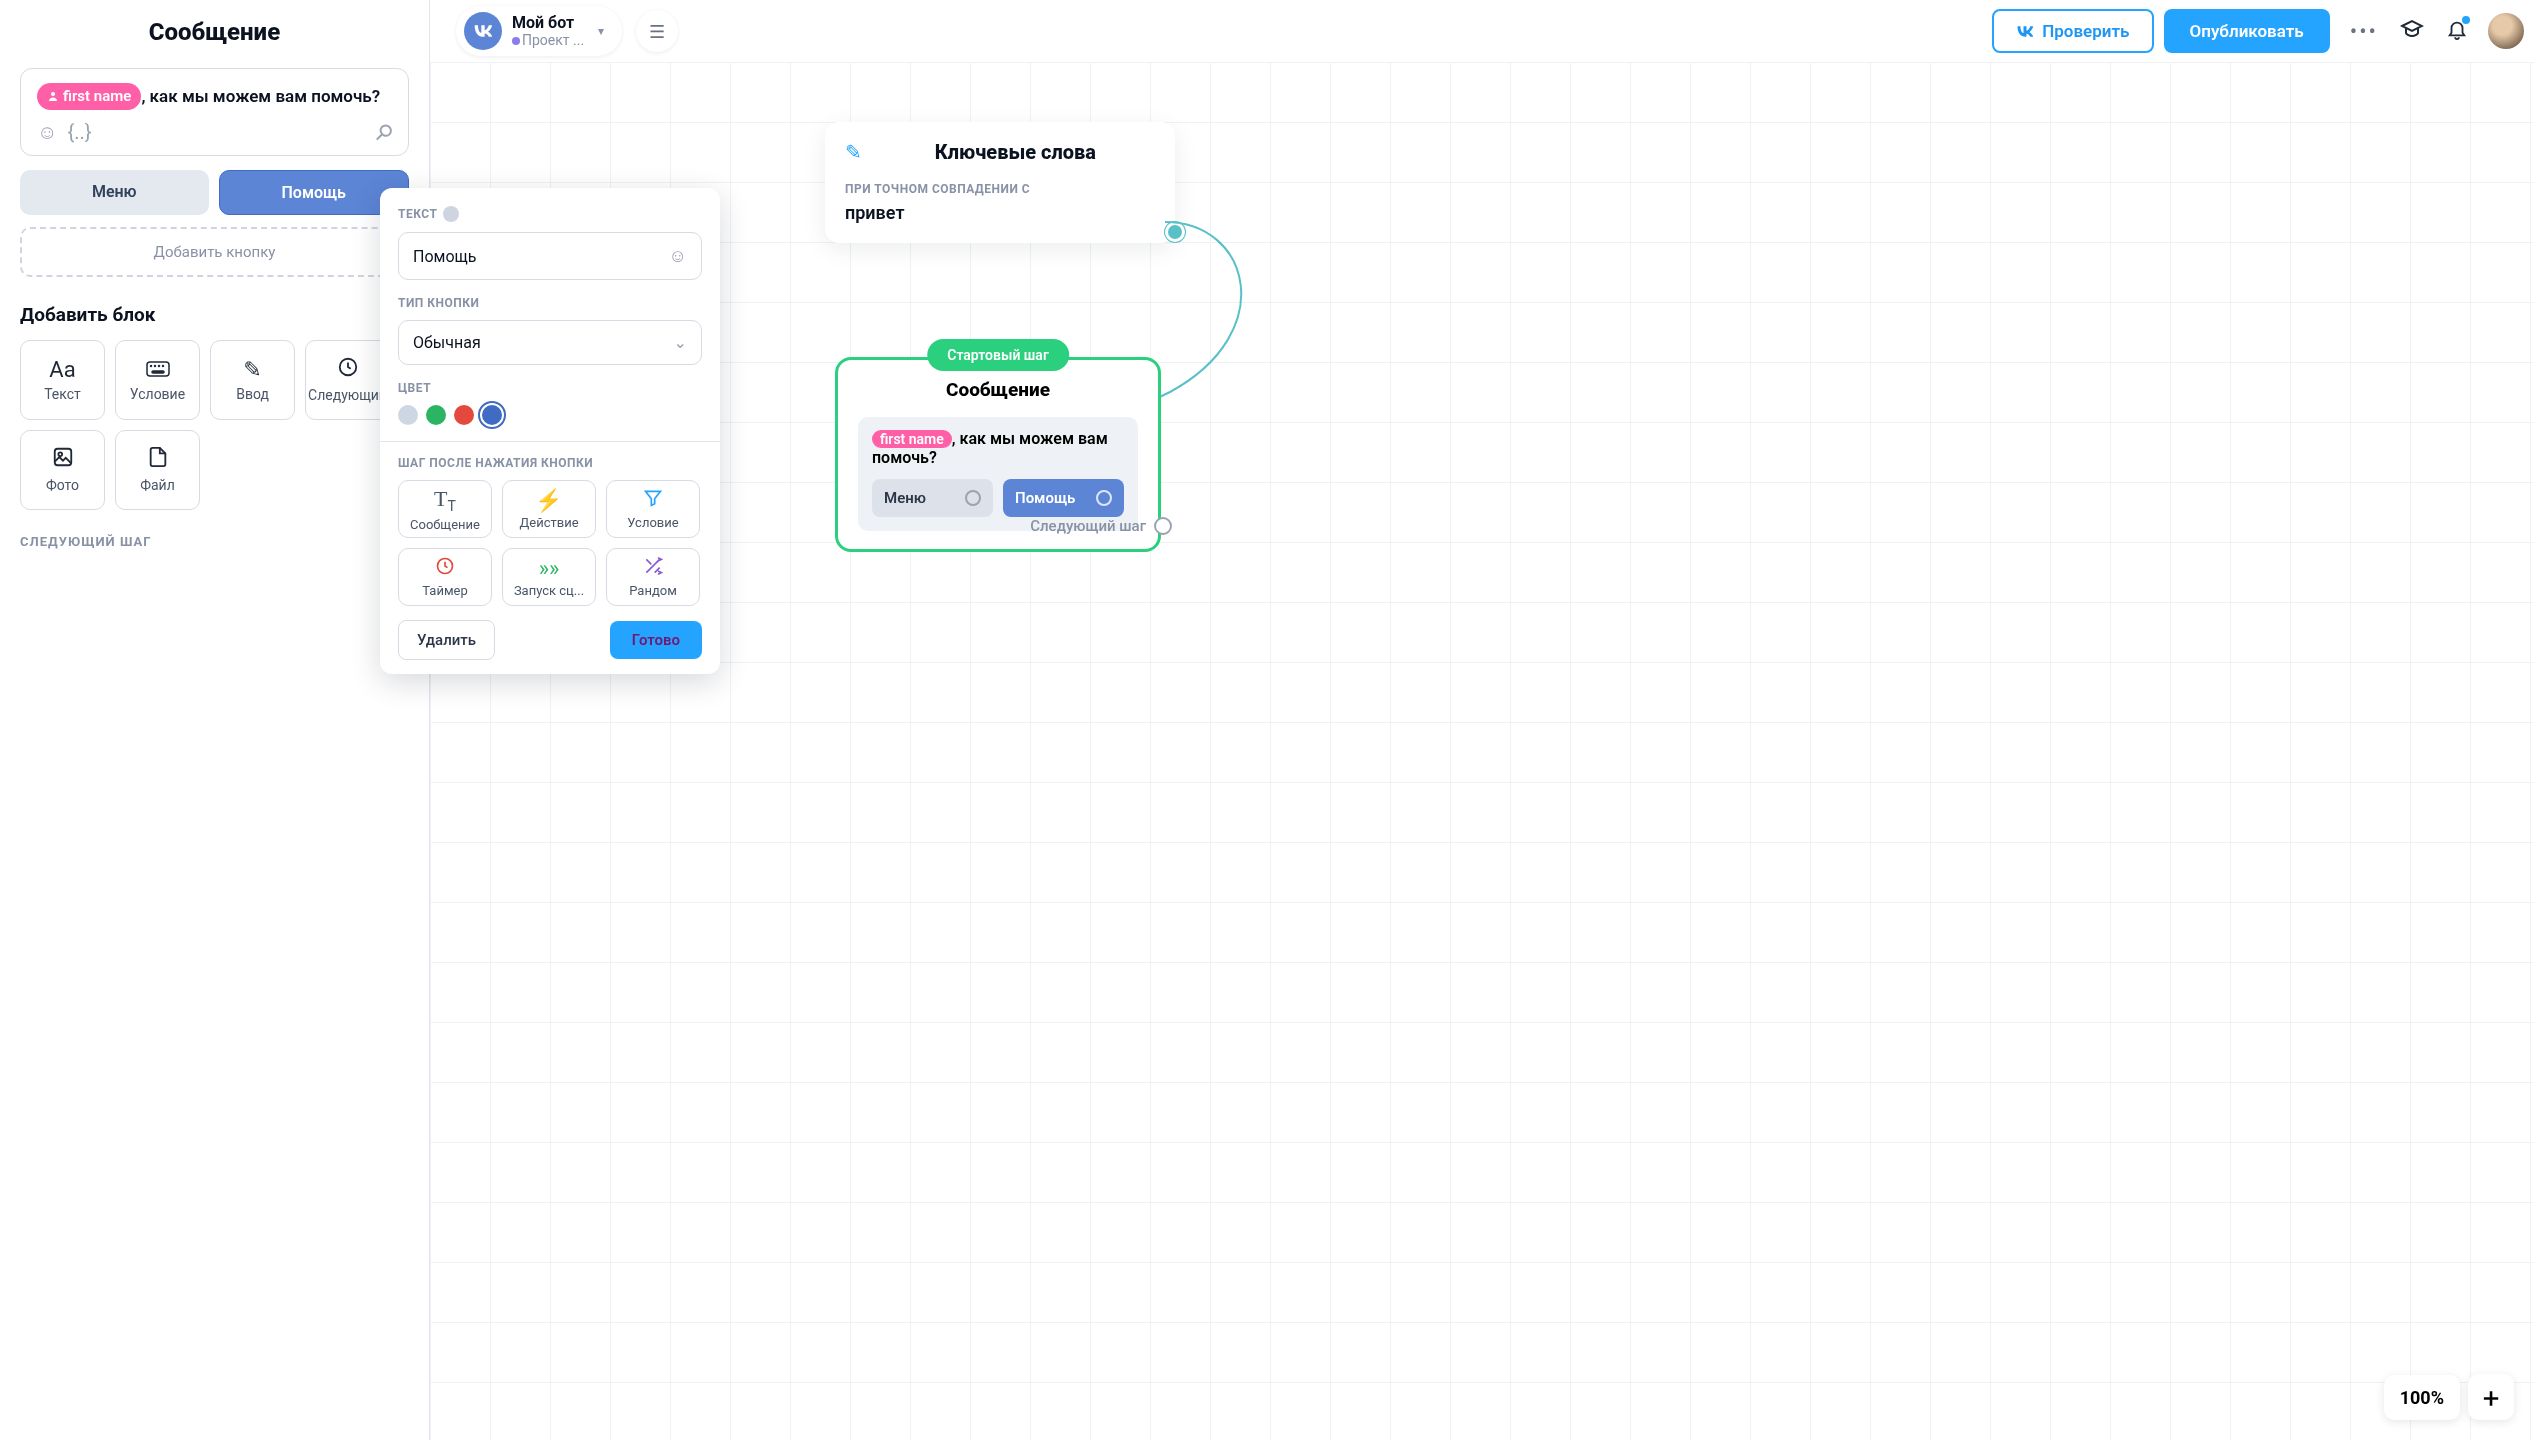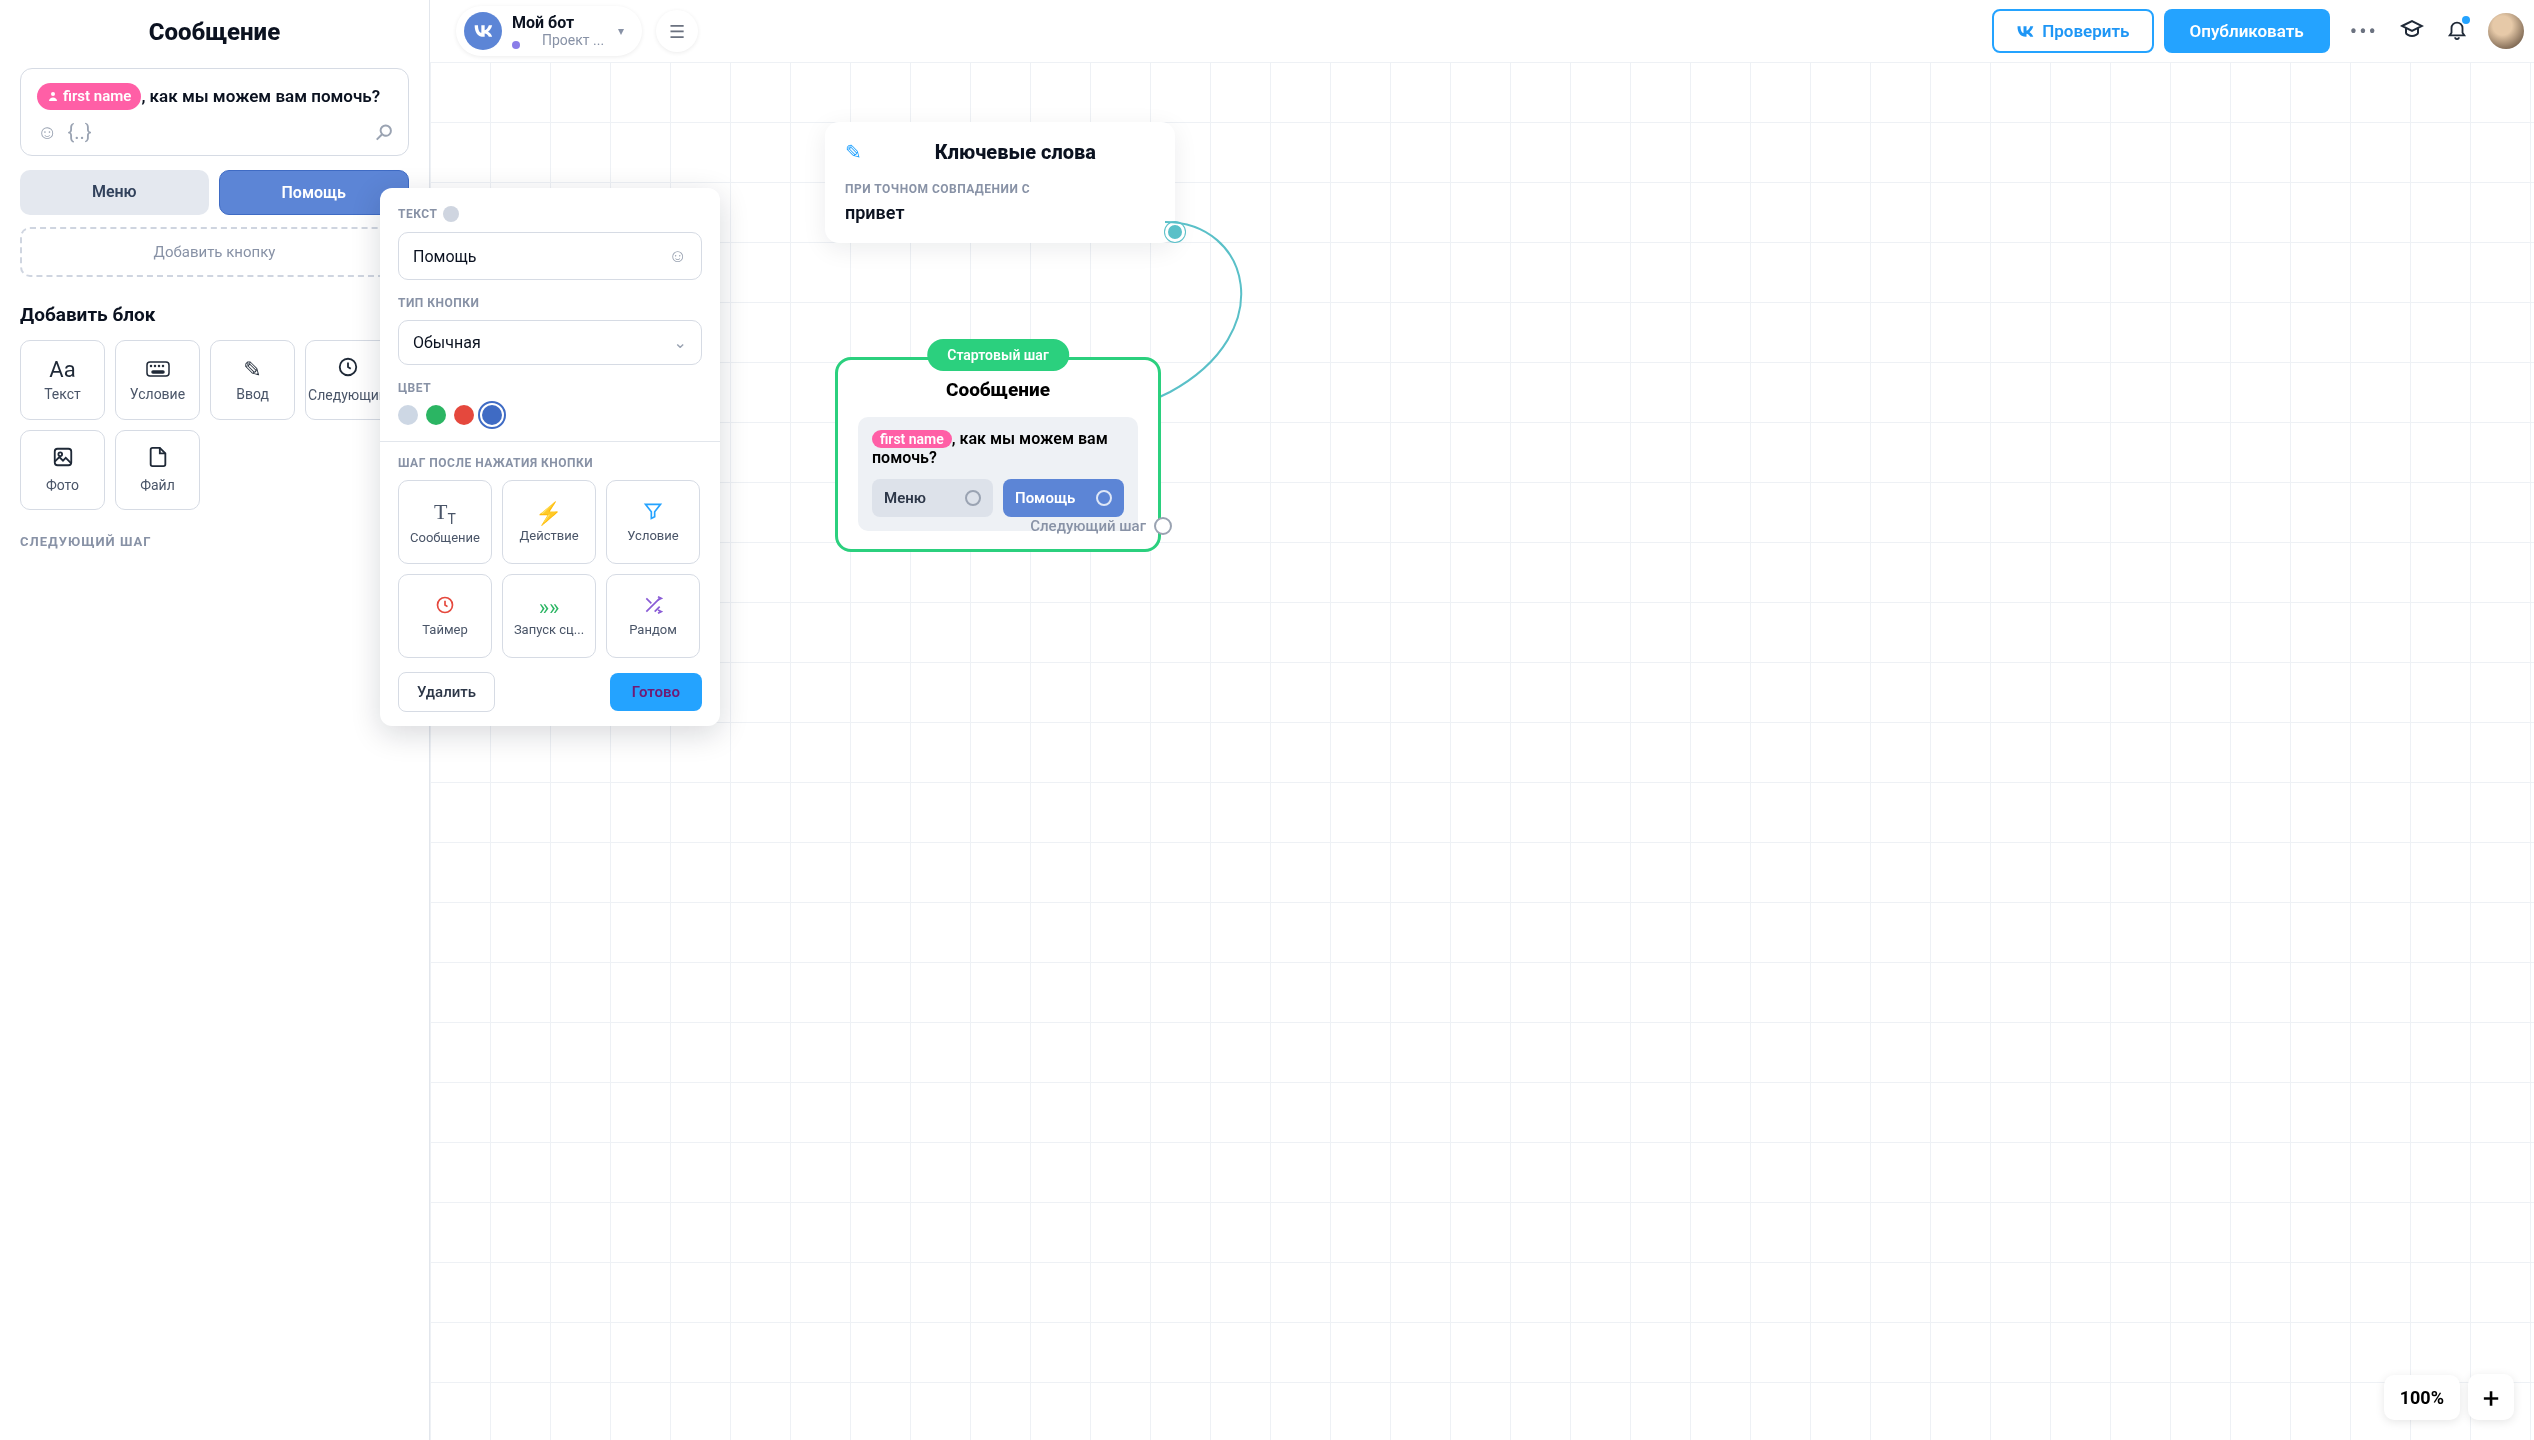--- a/index.html
+++ b/index.html
@@ -4,21 +4,21 @@
 <style>
   * { box-sizing: border-box; margin: 0; padding: 0; font-family: -apple-system, BlinkMacSystemFont, 'Segoe UI', Roboto, sans-serif; }
   body { background: #fff; width: 2534px; height: 1440px; transform-origin: top left; position: relative; overflow: hidden; }
   
   
   .topbar { position: absolute; top: 0; left: 430px; right: 0; height: 62px; display: flex; align-items: center; padding: 0 10px; }
   .bot-selector { display: flex; align-items: center; background: #fff; border-radius: 30px; padding: 6px 14px 6px 8px; box-shadow: 0 1px 4px rgba(0,0,0,0.08); gap: 10px; margin-left: 16px; }
   .vk-circle { width: 38px; height: 38px; background: #5c85d6; border-radius: 50%; display: flex; align-items: center; justify-content: center; color: #fff; font-weight: bold; font-size: 14px; }
   .bot-info { display: flex; flex-direction: column; line-height: 1.2; }
   .bot-name { font-weight: 700; font-size: 16px; color: #0b1220; }
-  .bot-sub { display: flex; align-items: flex-end; gap: 22px; font-size: 14px; color: #8892a6; }
+  .bot-sub { display: flex; align-items: center; gap: 2px; font-size: 14px; color: #8892a6; }
   .status-dot { width: 8px; height: 8px; background: #8a7de8; border-radius: 50%; }
   .chevron-down { color: #8892a6; font-size: 12px; padding: 4px; }
   .menu-btn { width: 42px; height: 42px; border-radius: 50%; display: flex; align-items: center; justify-content: center; box-shadow: 0 1px 4px rgba(0,0,0,0.08); background: #fff; margin-left: 14px; color: #6b7280; font-size: 18px; }
   .topbar-spacer { flex: 1; }
   .btn-test { border: 2px solid #24a3ff; color: #1e96f5; background: #fff; border-radius: 8px; padding: 10px 22px; font-weight: 600; font-size: 17px; display: flex; align-items: center; gap: 8px; }
   .btn-publish { background: #24a3ff; color: #fff; border-radius: 8px; padding: 12px 26px; font-weight: 600; font-size: 17px; margin-left: 10px; border: none; }
   .icon-more { font-size: 22px; color: #6b7280; margin-left: 20px; letter-spacing: 2px; }
   .icon-top { font-size: 22px; color: #111827; margin-left: 22px; position: relative; }
   .bell-dot { position: absolute; top: -2px; right: -2px; width: 8px; height: 8px; background: #24a3ff; border-radius: 50%; }
   .avatar { width: 36px; height: 36px; border-radius: 50%; background: linear-gradient(135deg, #d9b38c, #8b6f47); margin-left: 20px; background-size: cover; }
@@ -86,21 +86,21 @@
   .popup .lbl { font-size: 12px; font-weight: 700; letter-spacing: 0.5px; color: #8892a6; margin-bottom: 10px; display: flex; align-items: center; gap: 6px; }
   .help-circle { width: 16px; height: 16px; border-radius: 50%; background: #cfd5e0; display: inline-block; }
   .popup-input { border: 1px solid #d6dbe4; border-radius: 10px; padding: 12px 14px; font-size: 16px; margin-bottom: 16px; display: flex; align-items: center; justify-content: space-between; color: #0b1220; }
   .emoji-btn { color: #9aa3b2; font-size: 18px; }
   .popup-select { border: 1px solid #d6dbe4; border-radius: 10px; padding: 12px 14px; font-size: 16px; margin-bottom: 16px; display: flex; align-items: center; justify-content: space-between; color: #0b1220; }
   .colors { display: flex; gap: 8px; margin-bottom: 16px; align-items: center; }
   .dot { width: 20px; height: 20px; border-radius: 50%; }
   .dot.selected { outline: 2px solid #3f6bc4; outline-offset: 2px; }
   .divider { height: 1px; background: #e2e6ec; margin: 8px -18px 14px; }
   .step-grid { display: flex; flex-wrap: wrap; gap: 10px; margin-bottom: 14px; }
-  .step-card { width: 94px; height: 84px; border: 1px solid #d6dbe4; border-radius: 10px; display: flex; flex-direction: column; align-items: center; justify-content: center; gap: 2px; font-size: 13px; color: #4a5568; }
+  .step-card { width: 94px; height: 58px; border: 1px solid #d6dbe4; border-radius: 10px; display: flex; flex-direction: column; align-items: center; justify-content: center; gap: 2px; font-size: 13px; color: #4a5568; }
   .step-icon { font-size: 22px; }
   .popup-footer { display: flex; justify-content: space-between; align-items: center; gap: 44px; }
   .btn-del { border: 1px solid #d6dbe4; background: #fff; border-radius: 8px; padding: 10px 18px; font-size: 15px; font-weight: 500; color: #2d3748; }
   .btn-done { background: #24a3ff; color: #701a75; border-radius: 8px; padding: 10px 22px; font-size: 15px; font-weight: 600; border: none; }
 
   
   .zoom { position: absolute; right: 20px; bottom: 20px; display: flex; gap: 8px; align-items: center; }
   .zoom-box { background: #fff; border-radius: 10px; box-shadow: 0 2px 10px rgba(0,0,0,0.1); padding: 12px 16px; font-weight: 700; font-size: 18px; display: flex; align-items: center; justify-content: center; }
   .zoom-plus { width: 46px; height: 46px; font-size: 26px; }
 

